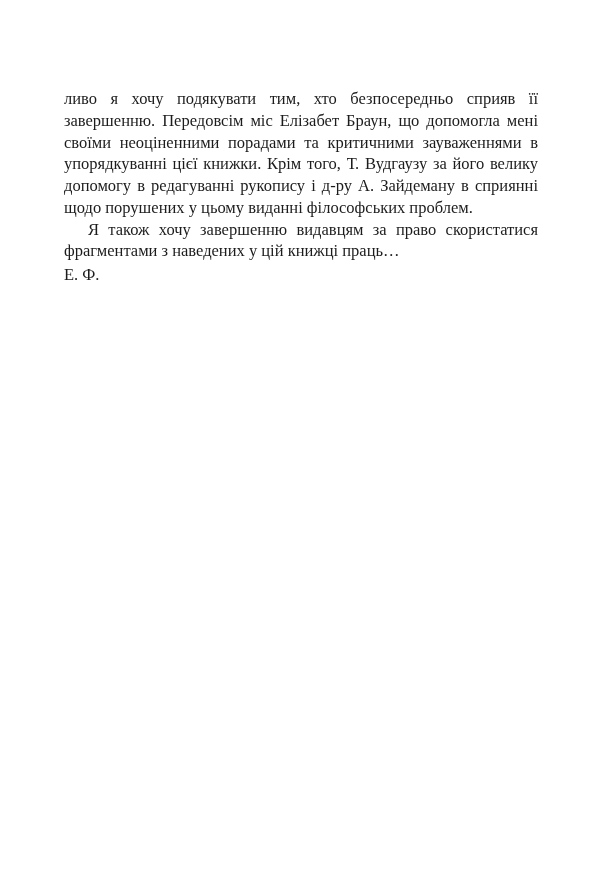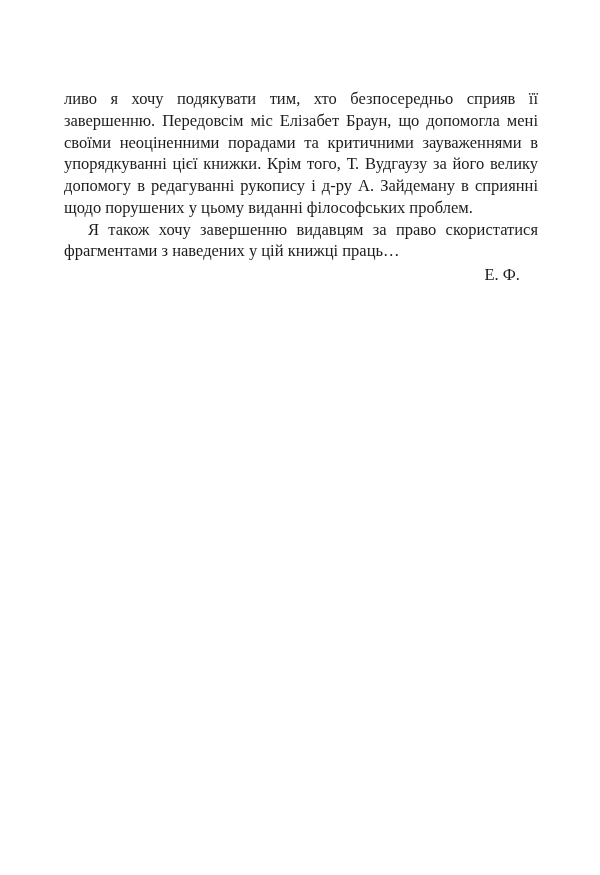--- a/index.html
+++ b/index.html
@@ -30,21 +30,21 @@
     text-align: justify;
     text-indent: 0;
     hyphens: auto;
     -webkit-hyphens: auto;
   }
   .para.indented {
     text-indent: 24px;
   }
   .signature {
     margin: 2px 0 0 0;
-    text-align: right;
+    text-align: left;
     padding-right: 18px;
   }
 </style>
 </head>
 <body>
 
 <div class="page">
   <div class="text-block">
     <p class="para">ливо я хочу подякувати тим, хто безпосередньо сприяв її завершенню. Передовсім міс Елізабет Браун, що допомогла мені своїми неоціненними порадами та критичними зауваженнями в упорядкуванні цієї книжки. Крім того, Т. Вудгаузу за його велику допомогу в редагуванні рукопису і д-ру А. Зайдеману в сприянні щодо порушених у цьому виданні філософських проблем.</p>
     <p class="para indented">Я також хочу завершенню видавцям за право скористатися фрагментами з наведених у цій книжці праць…</p>

